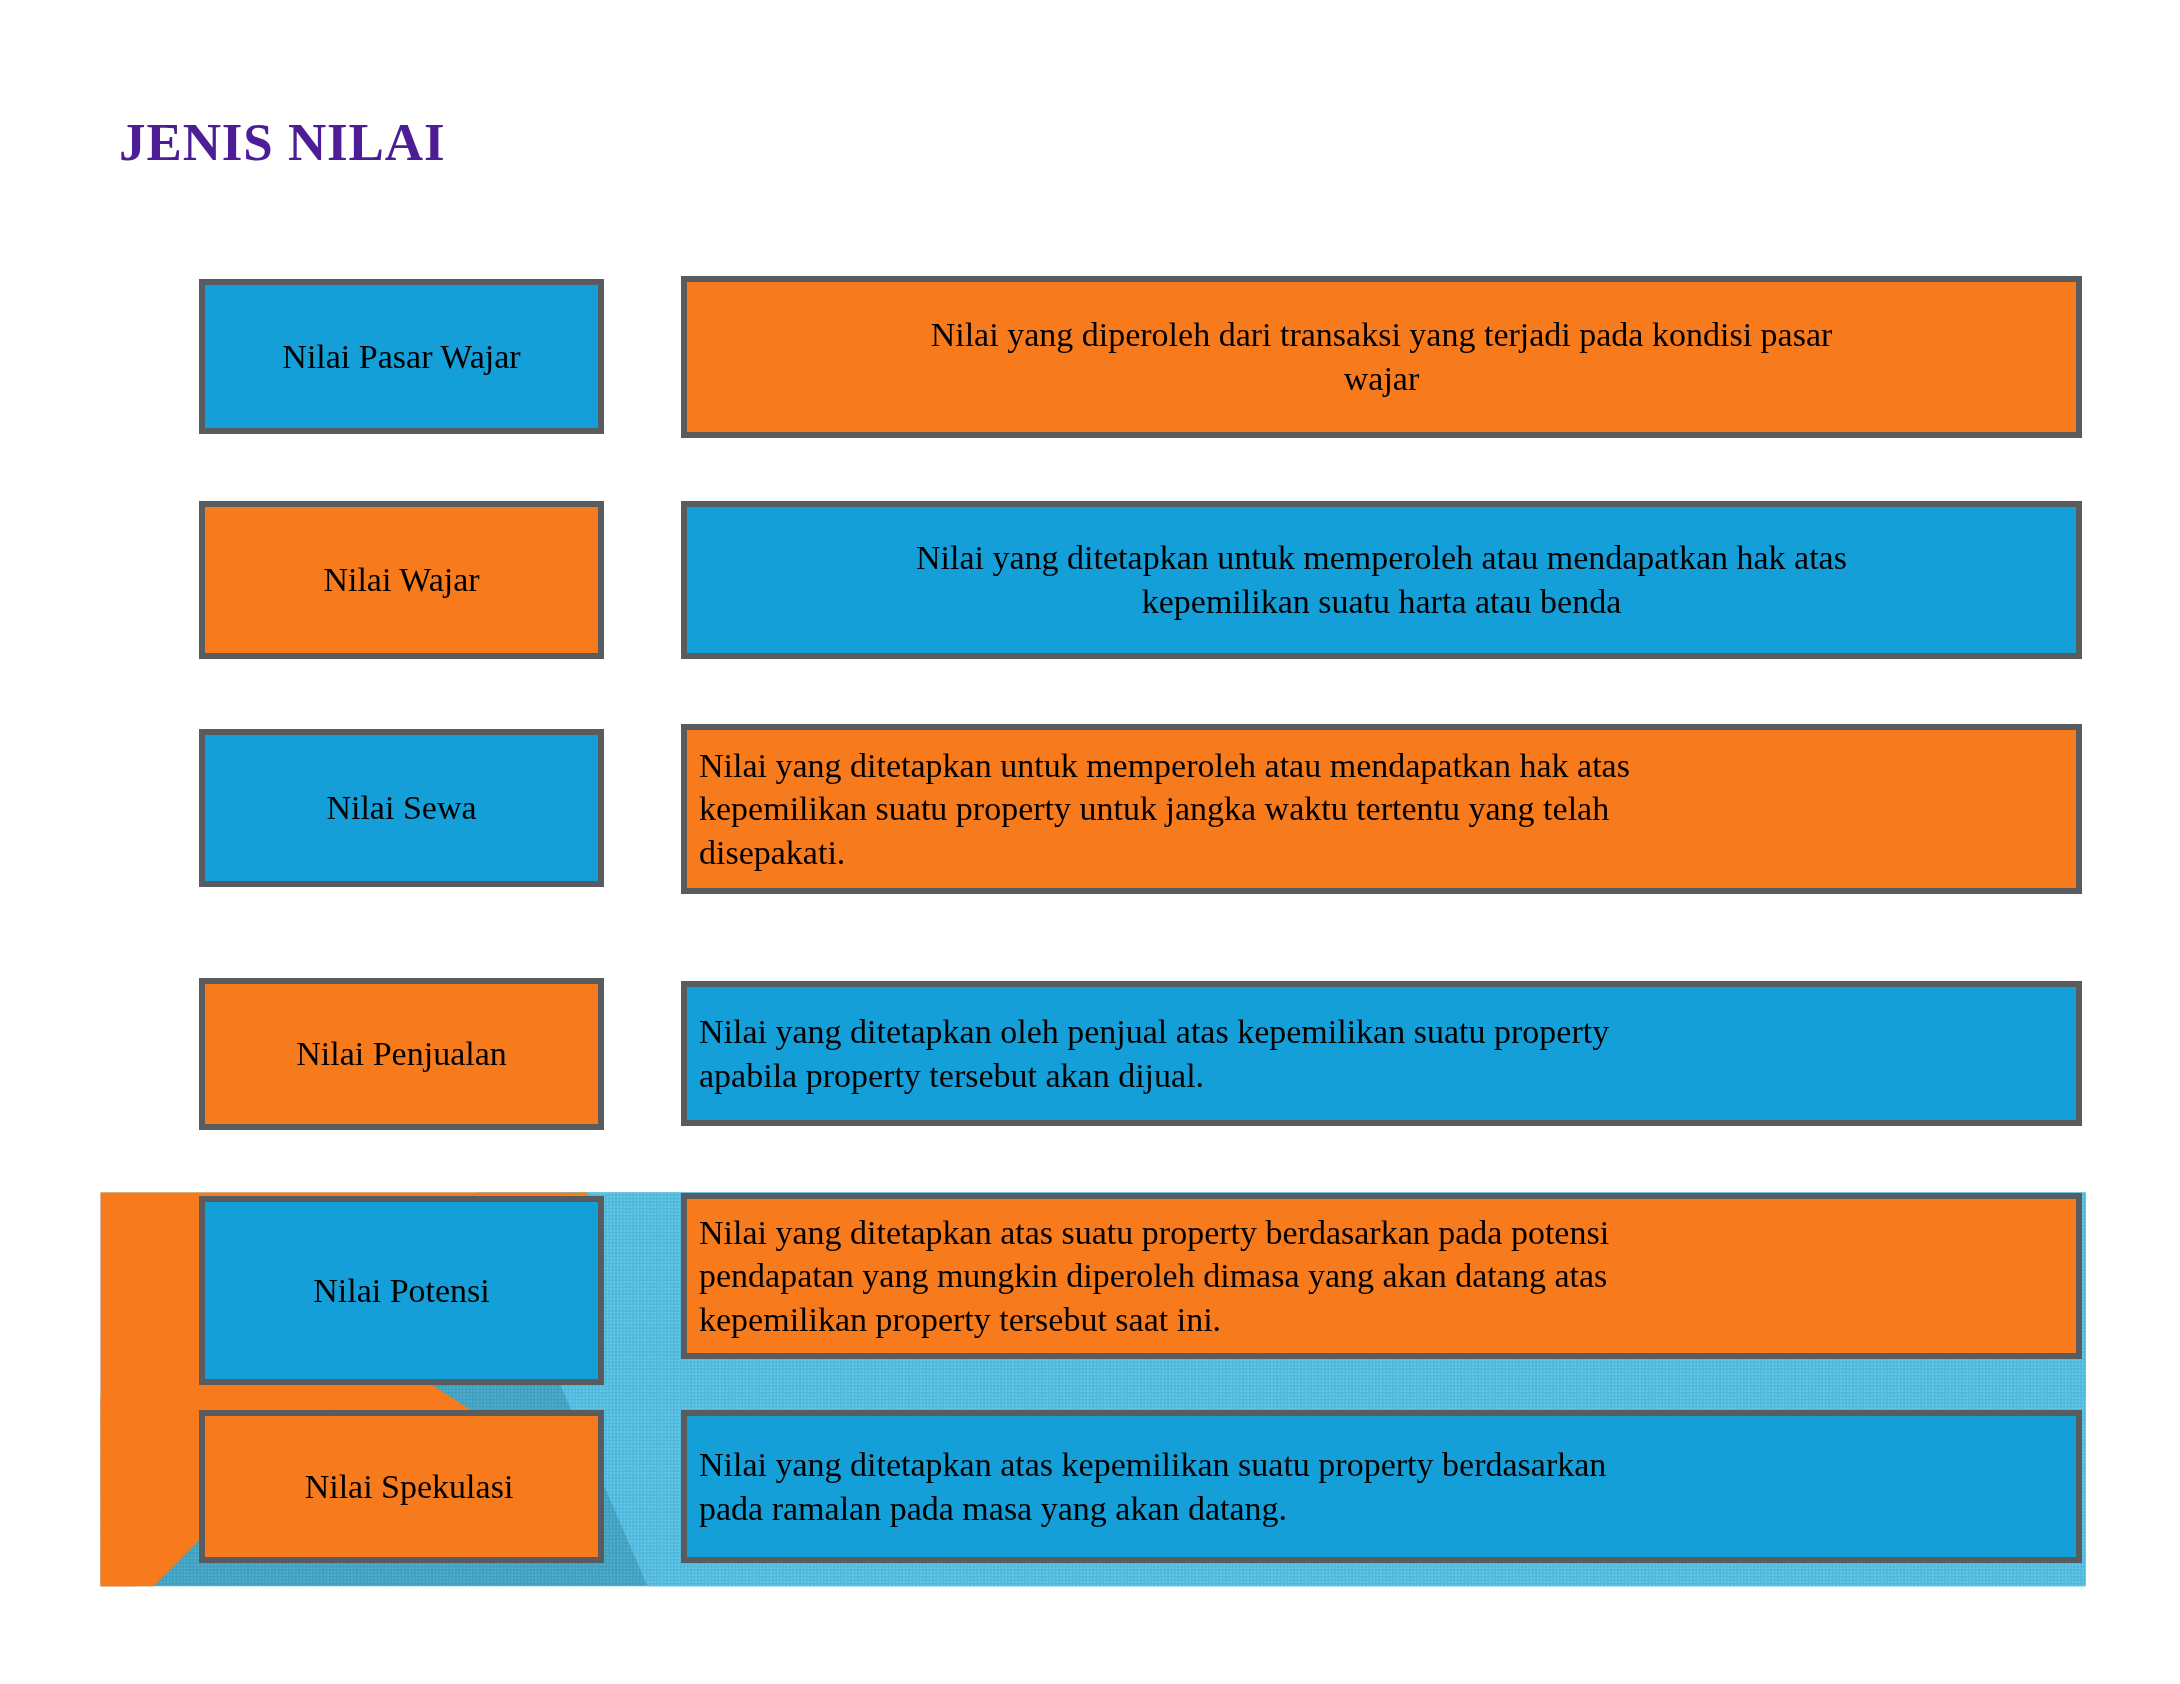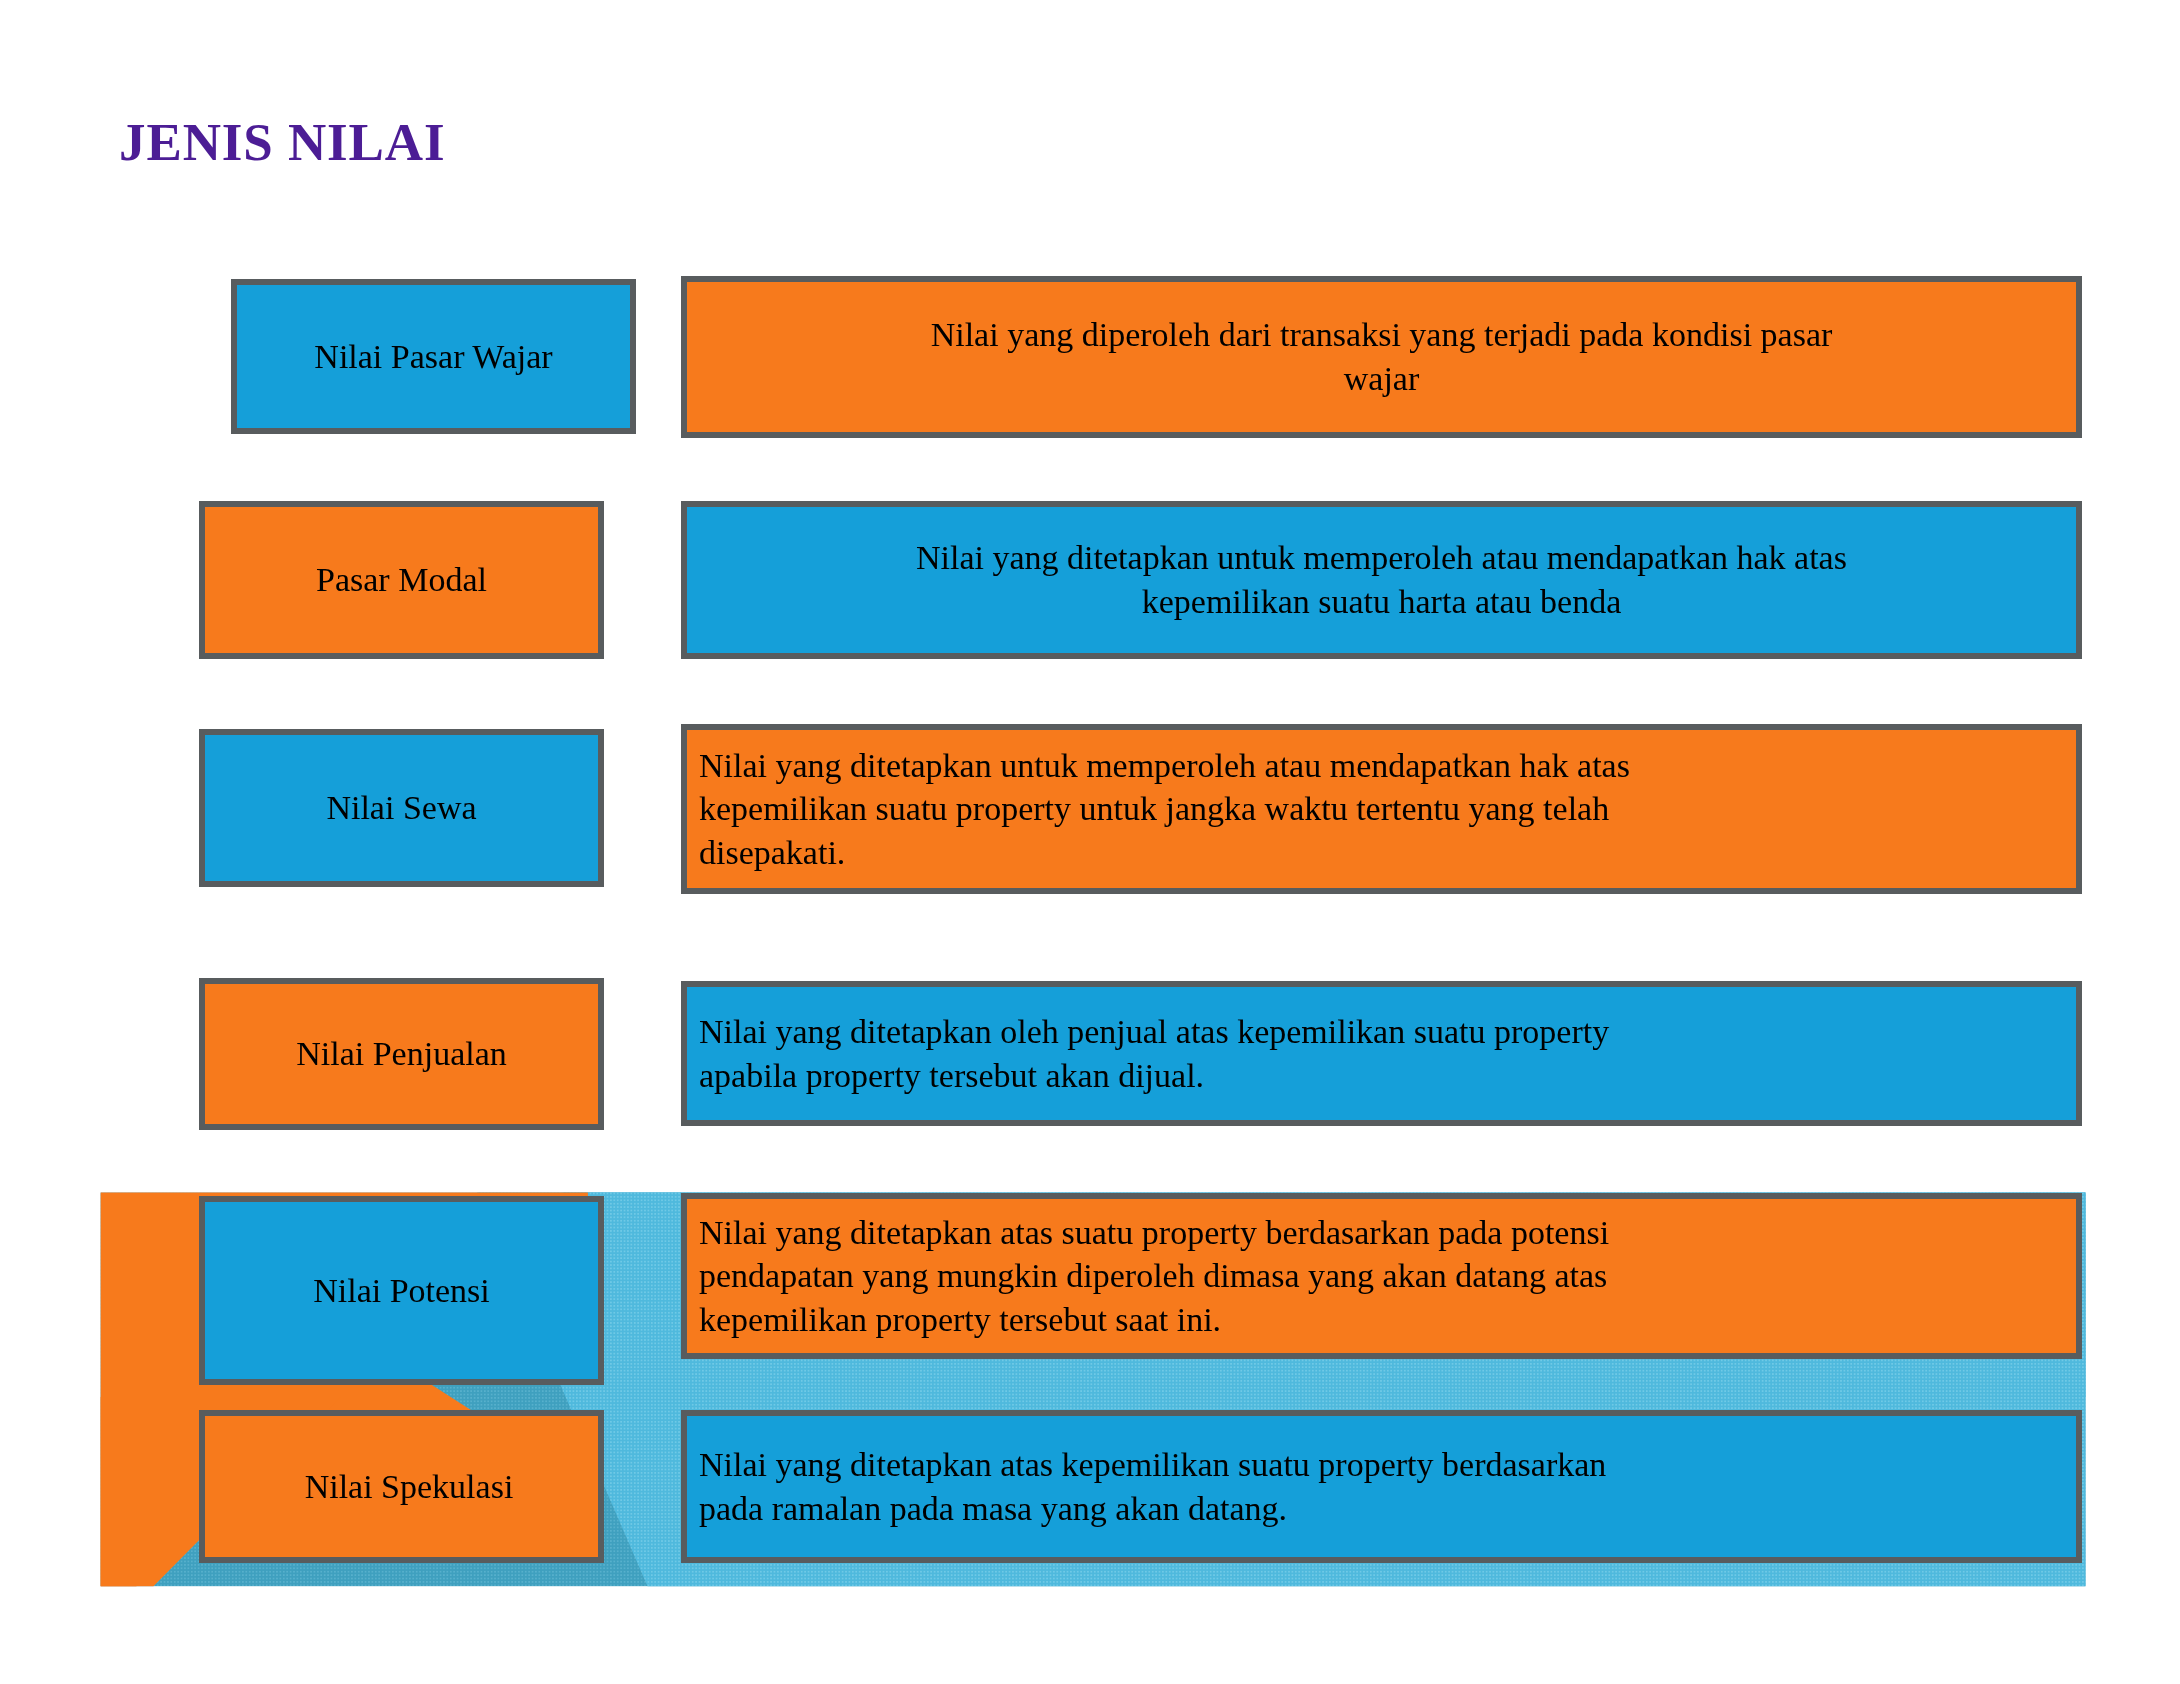--- a/index.html
+++ b/index.html
@@ -104,32 +104,32 @@
     <polygon points="560,1400 2448,1400 2448,1862 760,1862" fill="url(#dots)"></polygon>
     <polygon points="660,1400 2448,1400 2448,1640 860,1640" fill="url(#dots)"></polygon>
 
     <polygon points="118,1400 690,1400 690,1570 420,1570 560,1660 280,1660 160,1862 118,1862" fill="#f77a1c"></polygon>
     <polygon points="118,1640 400,1640 180,1862 118,1862" fill="#f77a1c"></polygon>
   </svg>
 
   <div id="page-title">JENIS NILAI</div>
 
   <div class="row">
-    <div class="box label-box blue" style="top:279px;height:155px;margin-left:32px;">
+    <div class="box label-box blue" style="top:279px;height:155px;">
       <span>Nilai Pasar Wajar</span>
     </div>
     <div class="box desc-box orange centered" style="top:276px;height:162px;">
       <span class="line">Nilai yang diperoleh dari transaksi yang terjadi pada kondisi pasar</span>
       <span class="line">wajar</span>
     </div>
   </div>
 
   <div class="row">
     <div class="box label-box orange" style="top:501px;height:158px;">
-      <span>Pasar Modal</span>
+      <span>Nilai Wajar</span>
     </div>
     <div class="box desc-box blue centered" style="top:501px;height:158px;">
       <span class="line">Nilai yang ditetapkan untuk memperoleh atau mendapatkan hak atas</span>
       <span class="line">kepemilikan suatu harta atau benda</span>
     </div>
   </div>
 
   <div class="row">
     <div class="box label-box blue" style="top:729px;height:158px;">
       <span>Nilai Sewa</span>

